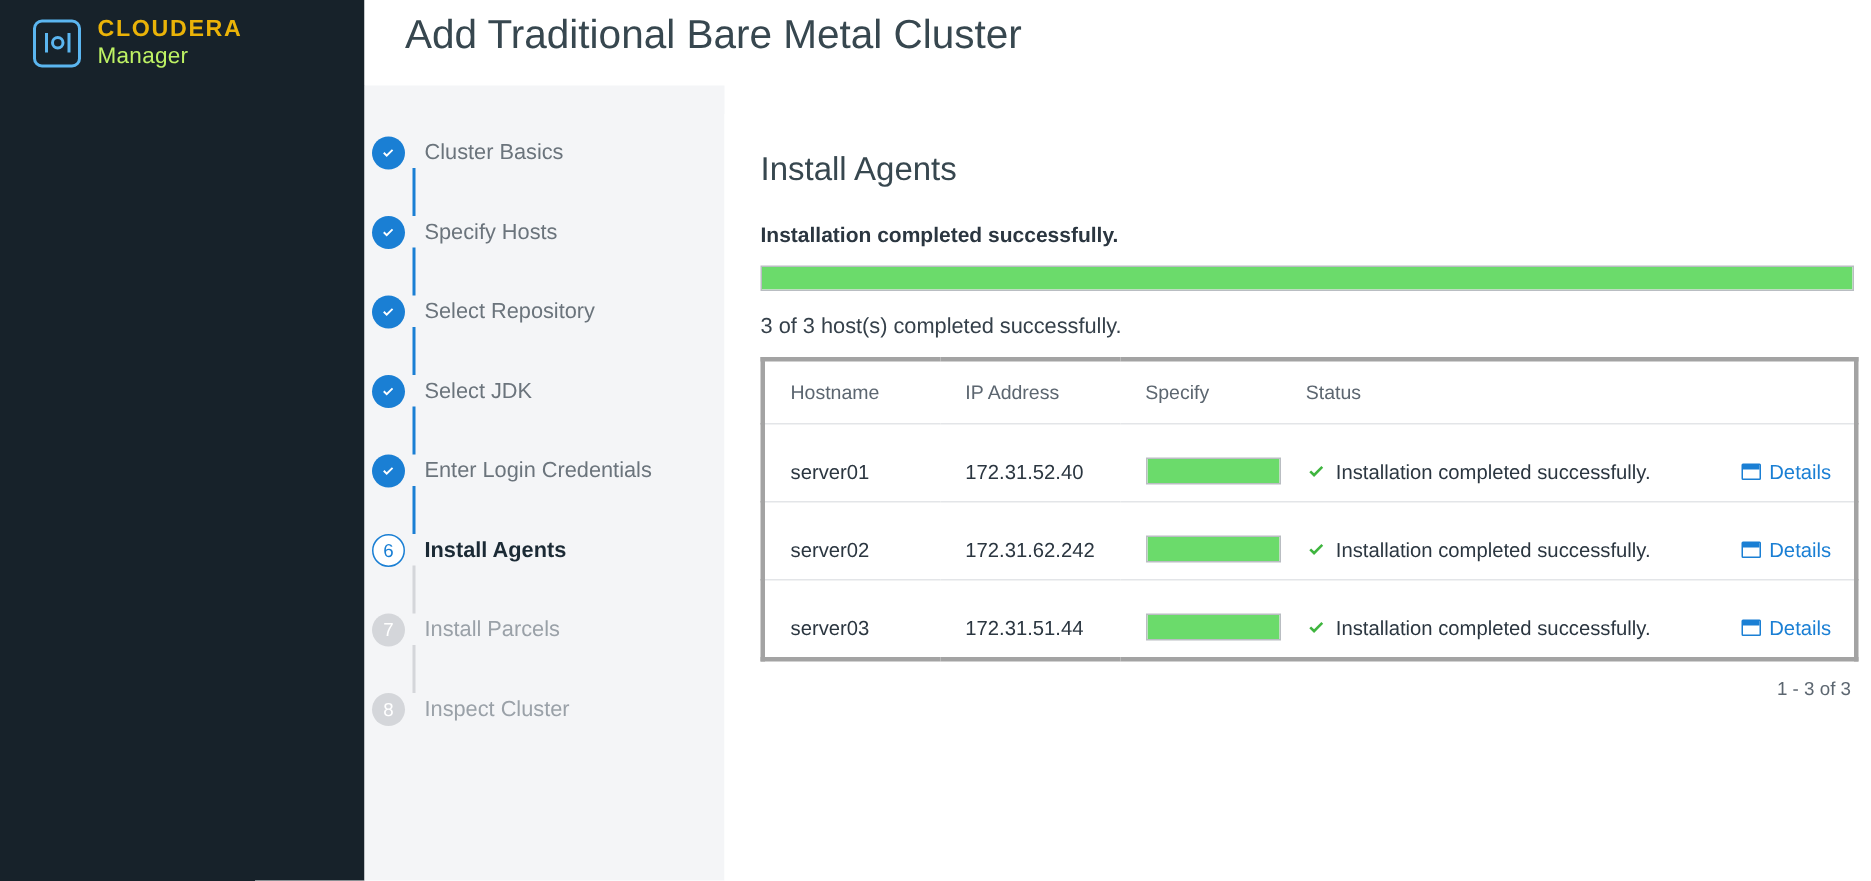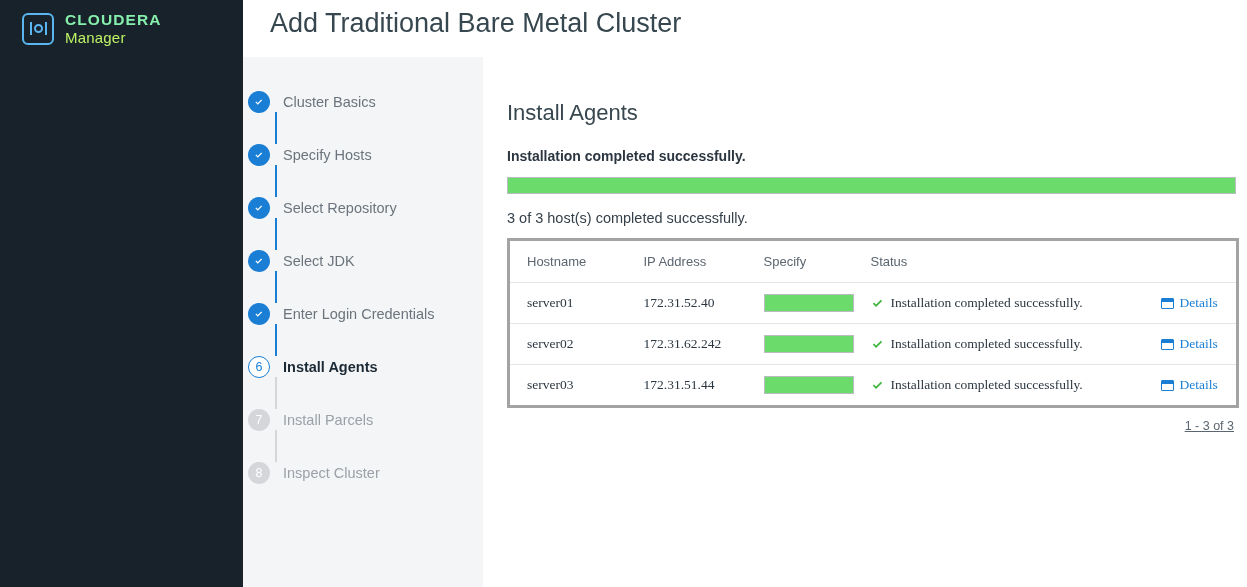--- a/index.html
+++ b/index.html
@@ -58,21 +58,21 @@
     border: 2px solid #5bb6f0;
     border-radius: 50%;
     box-sizing: border-box;
     display: block;
   }
   .brand-text {
     margin-left: 11px;
     line-height: 1.08;
   }
   .brand-name {
-    color: #86efac;
+    color: #eab308;
     font-size: 15.5px;
     font-weight: bold;
     letter-spacing: 1.1px;
   }
   .brand-sub {
     color: #bef264;
     font-size: 15px;
     letter-spacing: 0.2px;
     margin-top: 1px;
   }
@@ -223,25 +223,24 @@
     font-size: 13px;
     font-weight: normal;
     color: #5c6670;
     padding: 13px 0 13px 17px;
     border-bottom: 1px solid #e3e5e8;
     background: #ffffff;
   }
   .hosts-table td {
     font-size: 13.5px;
     color: #2b3640;
-    padding: 11px 0 11px 17px;
+    padding: 22px 0 11px 17px;
     border-bottom: 1px solid #e3e5e8;
     background: #ffffff;
     vertical-align: middle;
-    font-family: Liberation Serif, serif;
   }
   .hosts-table tr:last-child td { border-bottom: none; }
   .col-hostname { width: 118px; }
   .col-ip { width: 120px; }
   .col-progress { width: 107px; }
   .col-status { width: 290px; }
   .col-actions { width: 94px; }
   .row-progress {
     width: 90px;
     height: 18px;
@@ -293,21 +292,20 @@
     background: #1a7fd4;
   }
   .pager {
     width: 729px;
     text-align: right;
     font-size: 12.5px;
     color: #5c6670;
     margin-top: 11px;
     padding-right: 2px;
     box-sizing: border-box;
-    text-decoration: underline;
   }
 </style>
 </head>
 <body>
 
 <div class="app-rail">
   <div class="brand">
     <div class="brand-mark">
       <div class="brand-mark-inner">
         <span class="brand-bar"></span>

